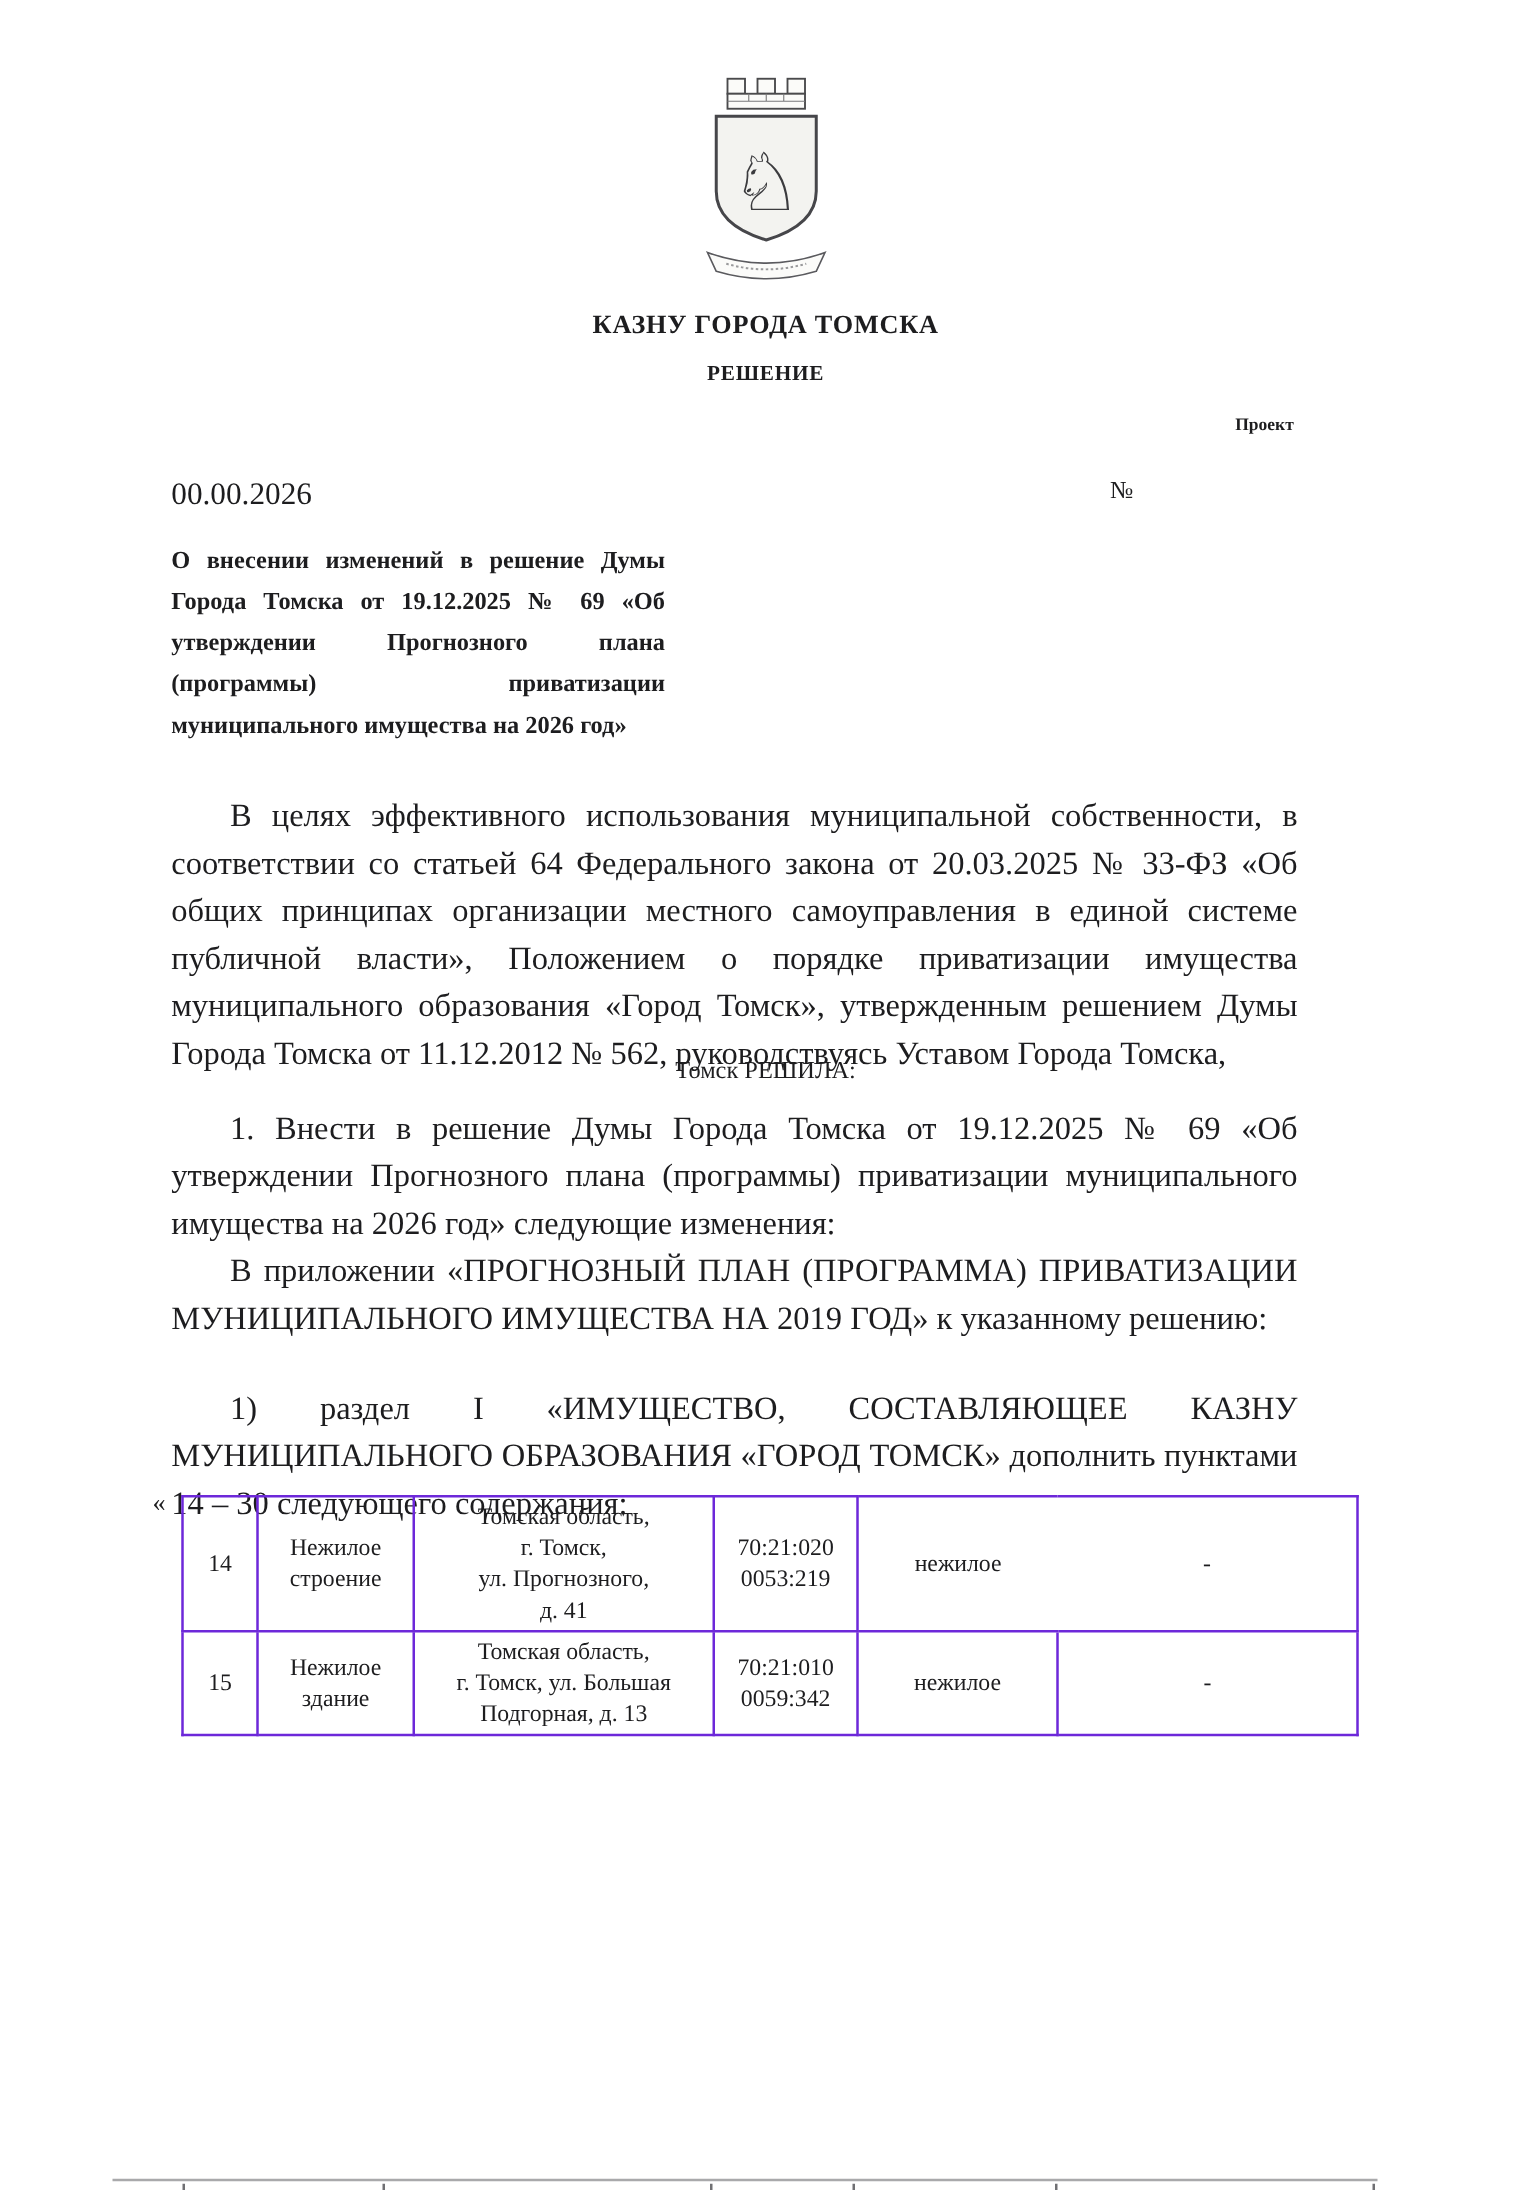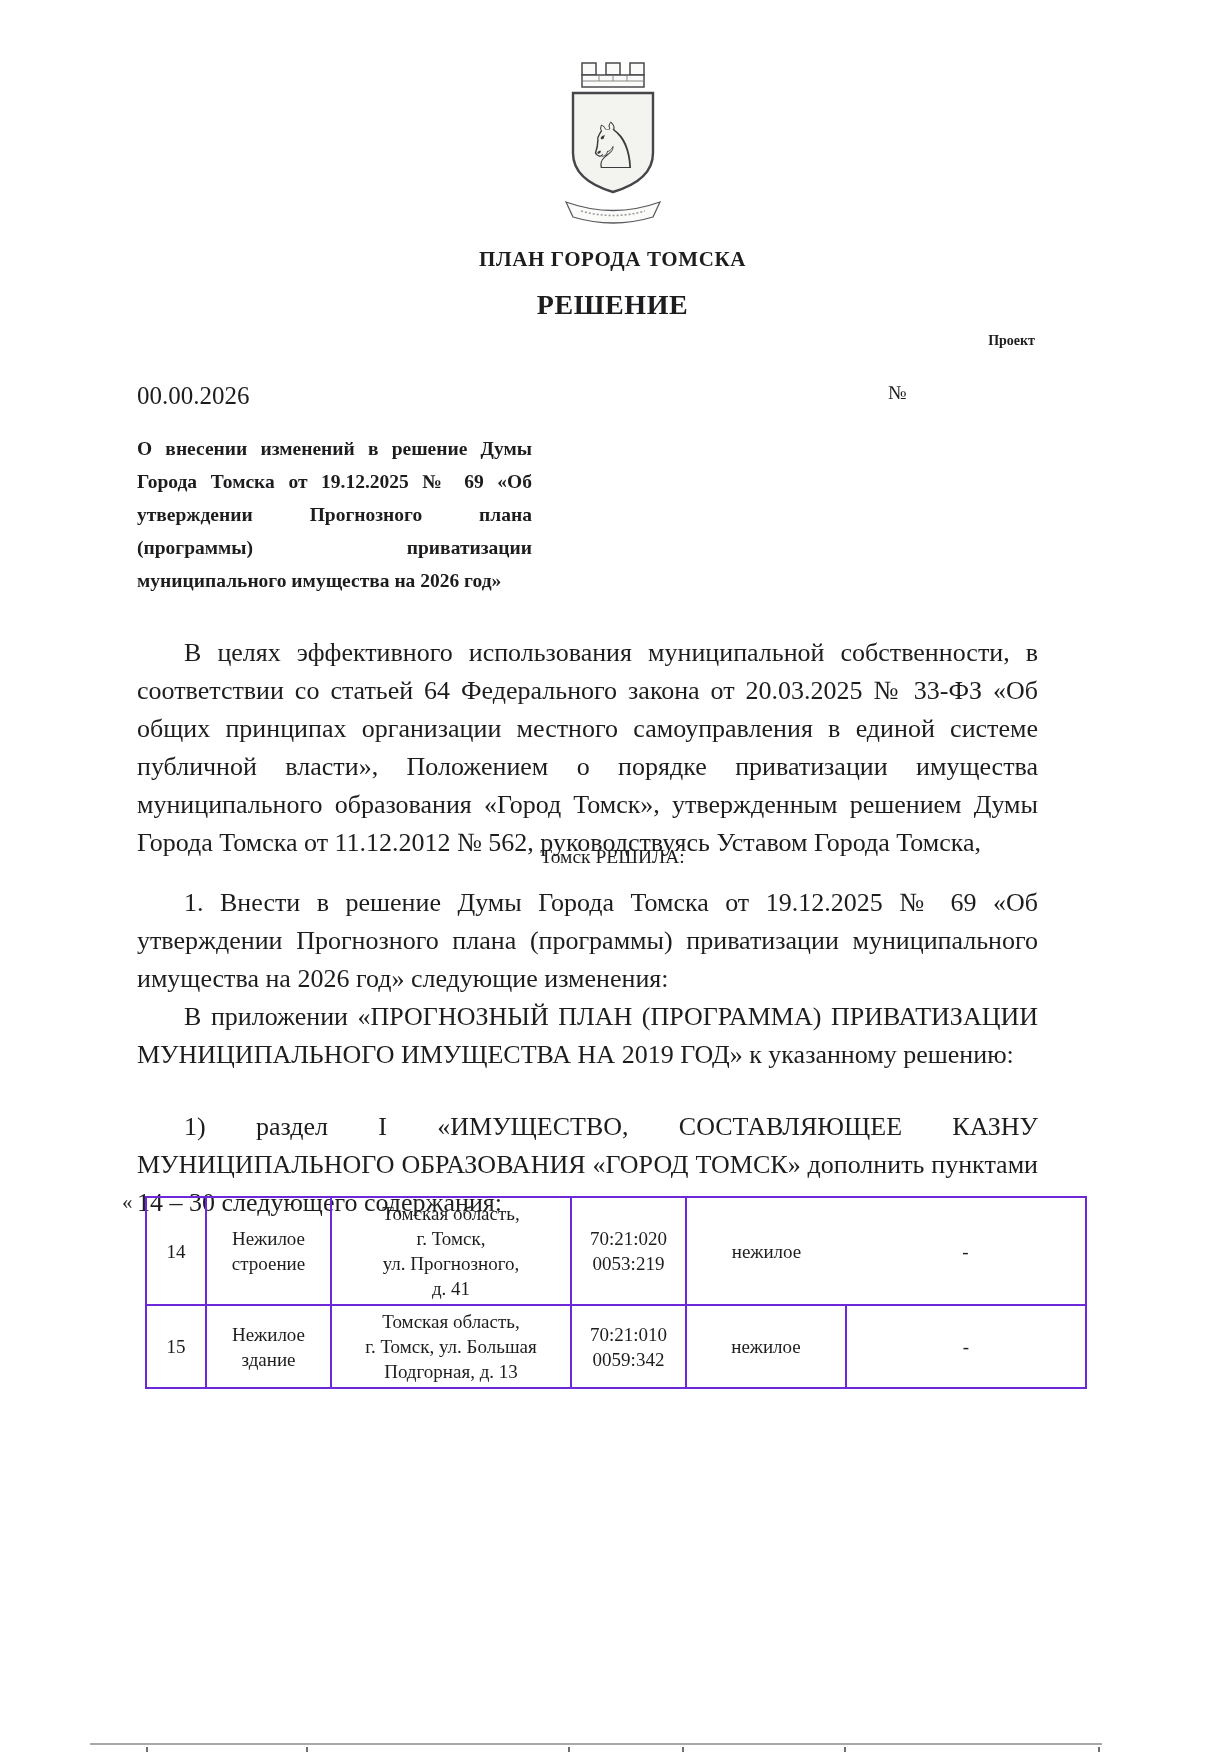--- a/index.html
+++ b/index.html
@@ -16,21 +16,21 @@
   .abs { position:absolute; }
 
   .emblem { top:56px; left:50%; transform:translateX(-50%); }
 
   .org-title {
     top:247px; left:0; width:100%;
     text-align:center; font-weight:bold; font-size:21px; letter-spacing:.6px;
   }
   .decision-title {
     top:289px; left:0; width:100%;
-    text-align:center; font-weight:bold; font-size:28px; letter-spacing:.6px;
+    text-align:center; font-weight:bold; font-size:17px; letter-spacing:.6px;
   }
   .project-label {
     top:333px; right:190px; font-weight:bold; font-size:14px;
   }
   .date-line { top:382px; left:137px; font-size:25px; }
   .number-label { top:382px; left:888px; font-size:19.5px; }
 
   .subject {
     top:432px; left:137px; width:395px;
     font-weight:bold; font-size:19.5px; line-height:33px;
@@ -95,21 +95,21 @@
 
       <path d="M26,37 h80 v60 q0,27 -40,39 q-40,-12 -40,-39 Z" fill="#f3f3f0" stroke="#46464a" stroke-width="2.4"></path>
 
       <text x="66" y="112" font-size="64" text-anchor="middle" font-family="DejaVu Sans, sans-serif" fill="#3b3b3e">♘</text>
 
       <path d="M19,146 q47,17 94,0 l-7,15 q-40,12 -80,0 Z" fill="#fbfbf9" stroke="#5a5a5e" stroke-width="1.3"></path>
       <path d="M34,155 q32,9 64,0" stroke="#9a9a9c" stroke-width="1.6" fill="none" stroke-dasharray="2,2"></path>
     </svg>
   </div>
 
-  <div class="abs org-title">ПЛАН ГОРОДА ТОМСКА</div>
+  <div class="abs org-title">КАЗНУ ГОРОДА ТОМСКА</div>
   <div class="abs decision-title">РЕШЕНИЕ</div>
   <div class="abs project-label">Проект</div>
 
   <div class="abs date-line">00.00.2026</div>
   <div class="abs number-label">№</div>
 
   <div class="abs subject">О внесении изменений в решение Думы Города Томска от 19.12.2025 № 69 «Об утверждении Прогнозного плана (программы) приватизации муниципального имущества на 2026 год»</div>
 
   <div class="abs body-par preamble">В целях эффективного использования муниципальной собственности, в соответствии со статьей 64 Федерального закона от 20.03.2025 № 33-ФЗ «Об общих принципах организации местного самоуправления в единой системе публичной власти», Положением о порядке приватизации имущества муниципального образования «Город Томск», утвержденным решением Думы Города Томска от 11.12.2012 № 562, руководствуясь Уставом Города Томска,</div>
   <div class="abs resolved">Томск РЕШИЛА:</div>

